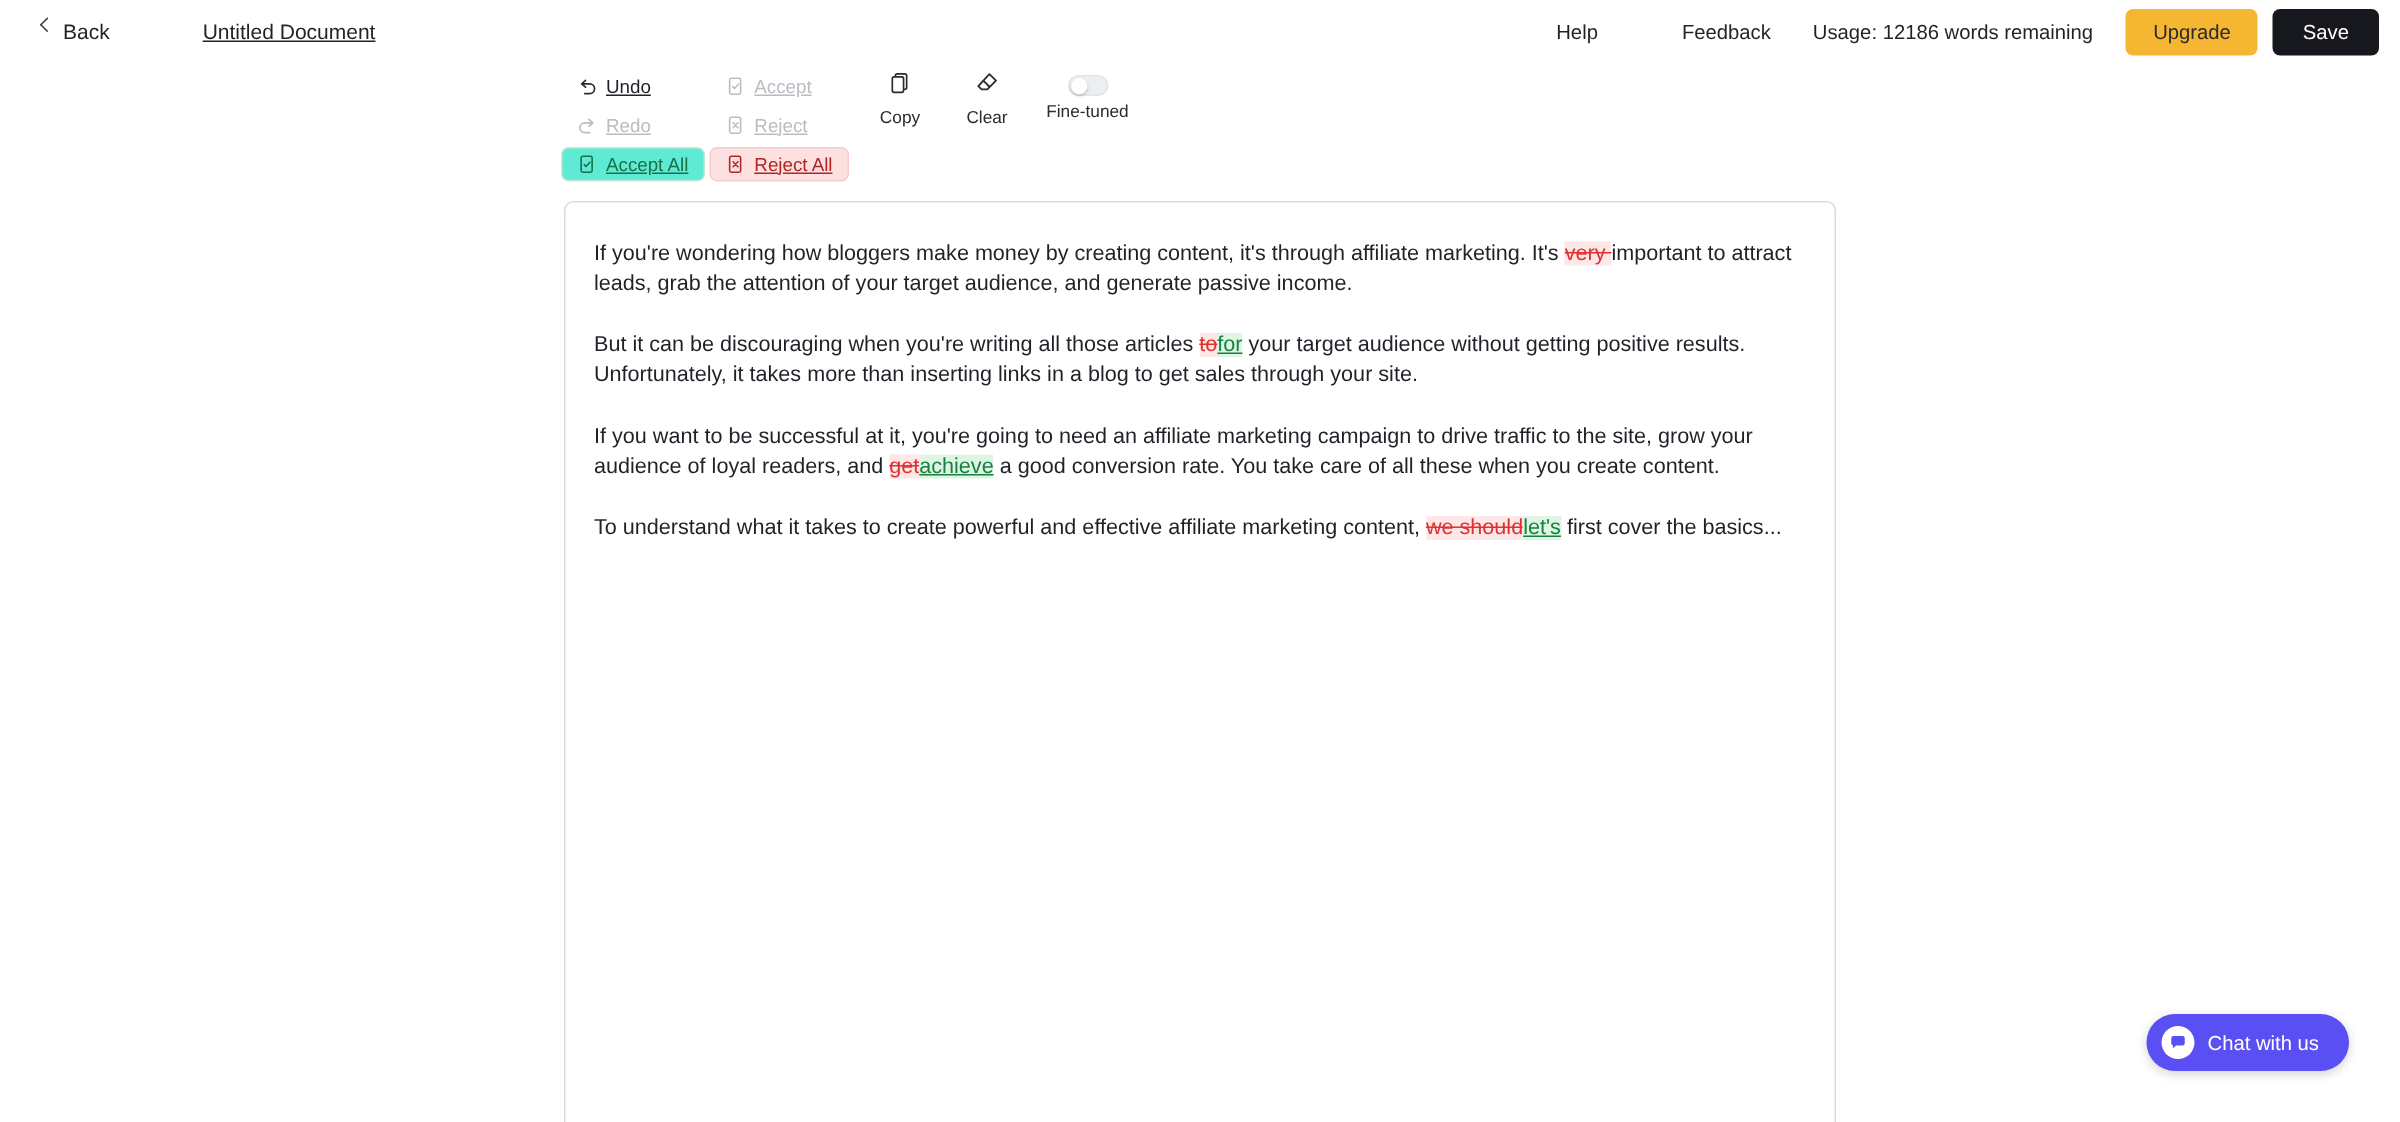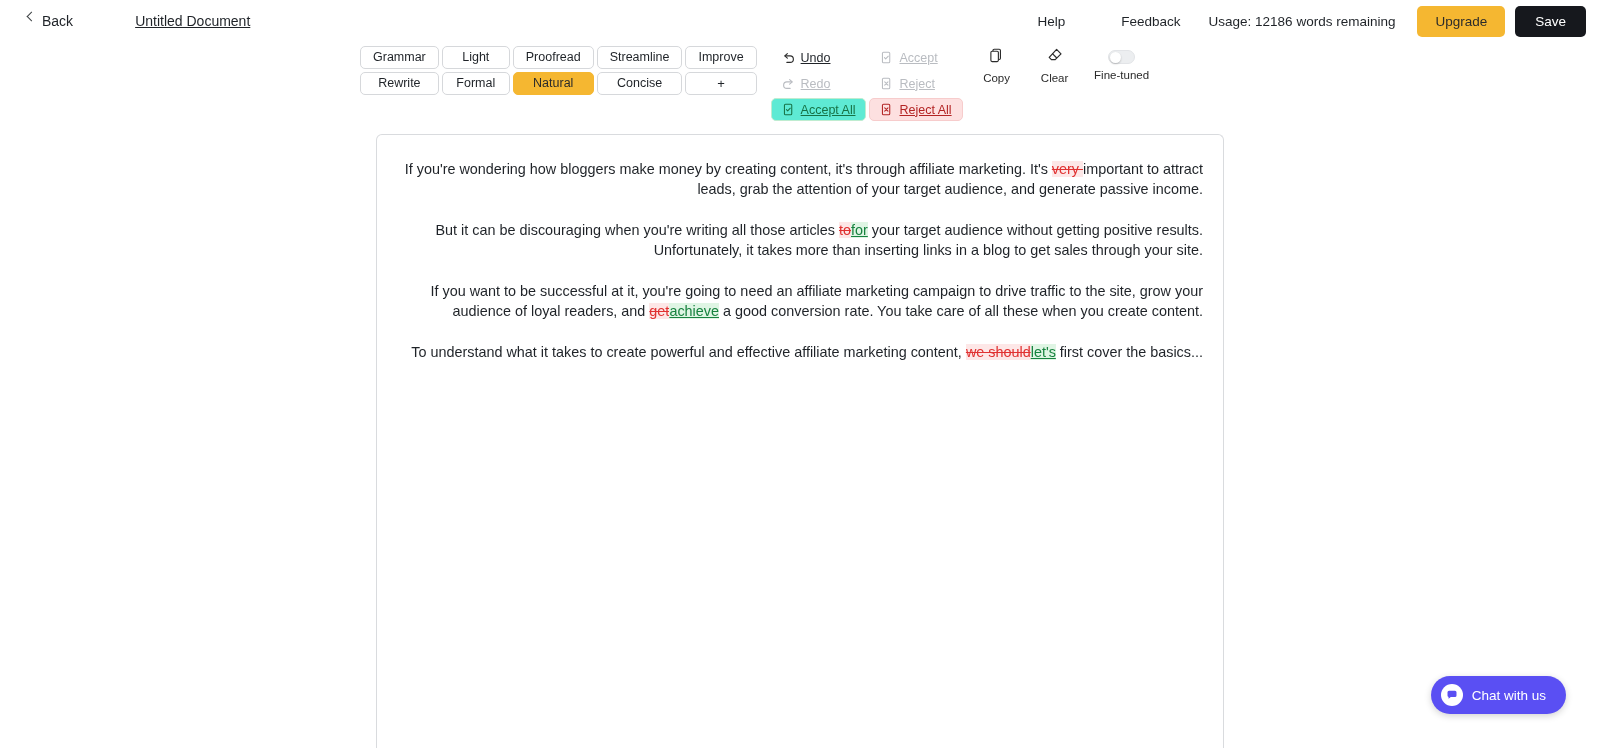--- a/index.html
+++ b/index.html
@@ -201,21 +201,20 @@
     border-radius: 6px 6px 0 0;
     background: #ffffff;
     padding: 24px 20px 0 19px;
     position: relative;
   }
   .editor-wrap p {
     margin: 0 0 21px 0;
     font-size: 14.4px;
     line-height: 20px;
     color: #1f2328;
-    text-align: right;
   }
   .del {
     color: #e03131;
     text-decoration: line-through;
     background: #fde7e7;
   }
   .ins {
     color: #17823f;
     text-decoration: underline;
     background: #dff5e4;
@@ -260,32 +259,20 @@
     <span class="top-link">Help</span>
     <span class="top-link">Feedback</span>
     <span class="usage-text">Usage: 12186 words remaining</span>
     <button class="btn-upgrade">Upgrade</button>
     <button class="btn-save">Save</button>
   </div>
 </div>
 
 <div class="toolbar">
 
-  <div class="pill-grid">
-    <button class="pill">Grammar</button>
-    <button class="pill">Light</button>
-    <button class="pill">Proofread</button>
-    <button class="pill">Streamline</button>
-    <button class="pill">Improve</button>
-    <button class="pill">Rewrite</button>
-    <button class="pill">Formal</button>
-    <button class="pill active">Natural</button>
-    <button class="pill">Concise</button>
-    <button class="pill plus">+</button>
-  </div>
 
   <div class="tool-group">
     <button class="tool-btn">
       <span class="ic">
         <svg viewBox="0 0 16 16">
             <path d="M4 6h6a4 4 0 0 1 0 8H6" fill="none" stroke="#2b2b2b" stroke-width="1.4" stroke-linecap="round"></path>
             <path d="M6.6 3.2 3.4 6l3.2 2.8" fill="none" stroke="#2b2b2b" stroke-width="1.4" stroke-linecap="round" stroke-linejoin="round"></path>
           </svg>
       </span>
       <span>Undo</span>

